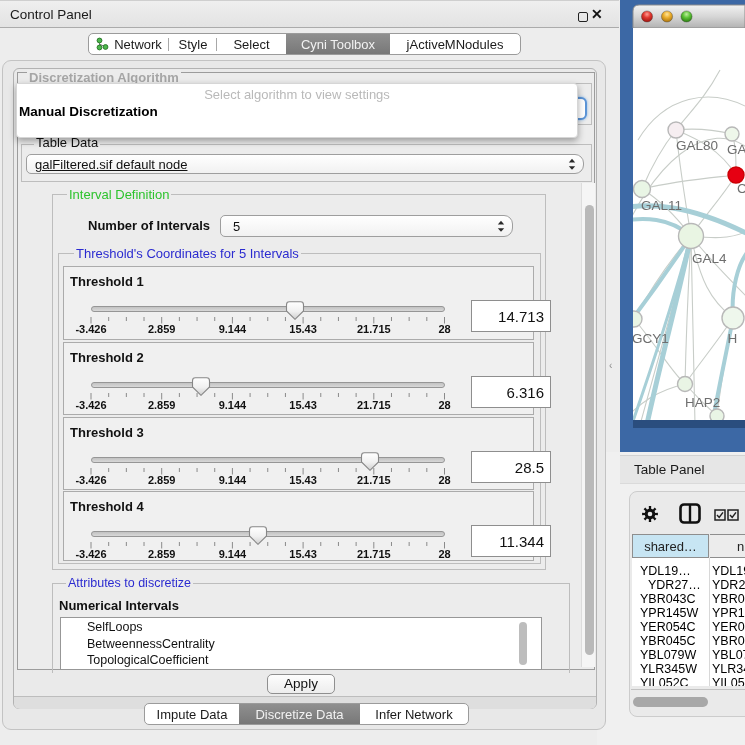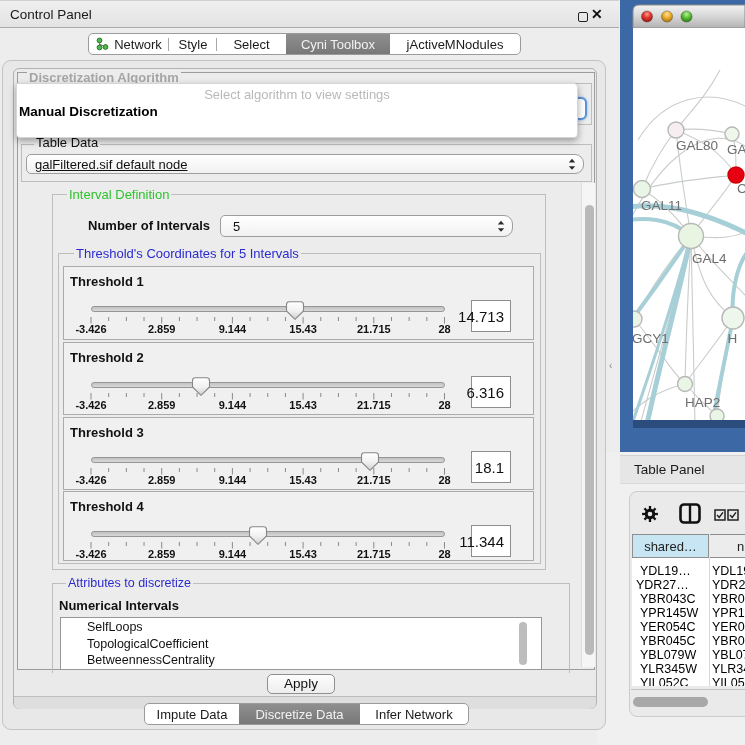--- a/index.html
+++ b/index.html
@@ -41,21 +41,21 @@
   .blue{color:#2b2bd0;}
   
   .combo{background:linear-gradient(#ffffff,#f1f1f1);border:1px solid #9e9e9e;border-radius:5px 9px 9px 5px;box-sizing:border-box;
     font-size:13px;color:#111;display:flex;align-items:center;}
   .combo .ud{position:absolute;right:7px;top:0;height:100%;display:flex;align-items:center;}
   
   .tbox{position:absolute;left:63px;width:471px;background:#f0f0f0;border:1px solid #ababab;box-sizing:border-box;}
   .tbox .tt{position:absolute;left:6px;top:7px;font-size:13px;font-weight:bold;color:#111;}
   .track{position:absolute;left:27px;width:354px;height:6px;top:39px;border-radius:3px;
     background:linear-gradient(#c2c2c2,#d8d8d8);border:1px solid #969696;box-sizing:border-box;}
-  .vbox{position:absolute;left:407px;top:33px;width:40px;height:32px;background:#fff;
+  .vbox{position:absolute;left:407px;top:33px;width:80px;height:32px;background:#fff;
     border:1px solid #8e8e8e;box-sizing:border-box;font-size:15px;color:#111;
     display:flex;align-items:center;justify-content:flex-end;padding-right:6px;}
   .ticks line{stroke:#8a8a8a;stroke-width:1;}
   .tlab{position:absolute;top:56px;font-size:11px;font-weight:bold;color:#111;
     width:60px;text-align:center;margin-left:-30px;}
   
   #ndlist{left:60px;top:617px;width:482px;height:53px;background:#fff;border:1px solid #979797;
     box-sizing:border-box;font-size:12.5px;color:#111;overflow:hidden;}
   #ndlist div{padding-left:26px;height:16.7px;line-height:16.7px;}
   #ndlist{padding-top:1px;}
@@ -259,21 +259,21 @@
     </svg>
     <span class="tlab" style="left:27px;">-3.426</span>
     <span class="tlab" style="left:97.7px;">2.859</span>
     <span class="tlab" style="left:168.4px;">9.144</span>
     <span class="tlab" style="left:239.1px;">15.43</span>
     <span class="tlab" style="left:309.8px;">21.715</span>
     <span class="tlab" style="left:380.5px;">28</span>
     <svg class="abs" style="left:296px;top:34px;" width="20" height="19">
       <path d="M4.4 0.8 L15.6 0.8 Q18.5 0.8 18.5 3.7 L18.5 10 L10 18.3 L1.5 10 L1.5 3.7 Q1.5 0.8 4.4 0.8 Z" fill="url(#gth)" stroke="#878787" stroke-width="1.1"></path>
     </svg>
-    <div class="vbox">18.1</div>
+    <div class="vbox">28.5</div>
   </div>
 <div class="tbox" style="top:491px;height:70px;">
     <div class="tt">Threshold 4</div>
     <div class="track"></div>
     <svg class="abs ticks" style="left:26px;top:50px;" width="356" height="8">
       <line x1="1.00" y1="0" x2="1.00" y2="6.5"></line>
       <line x1="18.68" y1="0" x2="18.68" y2="4"></line>
       <line x1="36.35" y1="0" x2="36.35" y2="4"></line>
       <line x1="54.03" y1="0" x2="54.03" y2="4"></line>
       <line x1="71.70" y1="0" x2="71.70" y2="6.5"></line>
@@ -304,22 +304,22 @@
       <path d="M4.4 0.8 L15.6 0.8 Q18.5 0.8 18.5 3.7 L18.5 10 L10 18.3 L1.5 10 L1.5 3.7 Q1.5 0.8 4.4 0.8 Z" fill="url(#gth)" stroke="#878787" stroke-width="1.1"></path>
     </svg>
     <div class="vbox">11.344</div>
   </div>
 
 <div class="abs grp" style="left:52px;top:583px;width:518px;height:90px;border-bottom:none;"></div>
 <div class="abs gtitle blue" style="left:57px;top:577px;font-size:12.5px;">Attributes to discretize</div>
 <div class="abs" style="left:59px;top:598px;font-size:13px;font-weight:bold;color:#111;">Numerical Intervals</div>
 <div class="abs" id="ndlist">
     <div>SelfLoops</div>
+    <div>BetweennessCentrality</div>
     <div>TopologicalCoefficient</div>
-    <div>BetweennessCentrality</div>
   </div>
 <div class="abs" id="ndsc"></div>
 <div class="abs" id="apply">Apply</div>
 
 <div class="abs seg" style="left:144px;top:703px;height:22px;">
   <div class="s" style="width:94px;">Impute Data</div>
   <div class="s sel" style="width:121px;">Discretize Data</div>
   <div class="s" style="width:108px;">Infer Network</div>
 </div>
 
@@ -436,21 +436,21 @@
     <svg class="abs" style="left:727px;top:509px;" width="12" height="12">
       <rect x="1" y="1" width="10" height="10" fill="none" stroke="#222" stroke-width="1.5"></rect>
       <path d="M3,6 L5.2,8.4 L9,3.4" fill="none" stroke="#222" stroke-width="1.5"></path>
     </svg>
   </div>
 <div id="table">
     <div class="abs" style="left:632px;top:558px;width:113px;height:128px;background:#ffffff;overflow:hidden;">
       <div style="position:absolute;left:77px;top:0;width:1px;height:131px;background:#d8d8d8;"></div>
       <div style="position:absolute;left:8px;top:6px;font-size:12.5px;color:#000;white-space:nowrap;">YDL19…</div>
       <div style="position:absolute;left:80px;top:6px;font-size:12.5px;color:#000;white-space:nowrap;">YDL194W</div>
-      <div style="position:absolute;left:4px;top:20px;font-size:12.5px;color:#000;white-space:nowrap;">YDR27…</div>
+      <div style="position:absolute;left:16px;top:20px;font-size:12.5px;color:#000;white-space:nowrap;">YDR27…</div>
       <div style="position:absolute;left:80px;top:20px;font-size:12.5px;color:#000;white-space:nowrap;">YDR277C</div>
       <div style="position:absolute;left:8px;top:34px;font-size:12.5px;color:#000;white-space:nowrap;">YBR043C</div>
       <div style="position:absolute;left:80px;top:34px;font-size:12.5px;color:#000;white-space:nowrap;">YBR043C</div>
       <div style="position:absolute;left:8px;top:48px;font-size:12.5px;color:#000;white-space:nowrap;">YPR145W</div>
       <div style="position:absolute;left:80px;top:48px;font-size:12.5px;color:#000;white-space:nowrap;">YPR145W</div>
       <div style="position:absolute;left:8px;top:62px;font-size:12.5px;color:#000;white-space:nowrap;">YER054C</div>
       <div style="position:absolute;left:80px;top:62px;font-size:12.5px;color:#000;white-space:nowrap;">YER054C</div>
       <div style="position:absolute;left:8px;top:76px;font-size:12.5px;color:#000;white-space:nowrap;">YBR045C</div>
       <div style="position:absolute;left:80px;top:76px;font-size:12.5px;color:#000;white-space:nowrap;">YBR045C</div>
       <div style="position:absolute;left:8px;top:90px;font-size:12.5px;color:#000;white-space:nowrap;">YBL079W</div>

